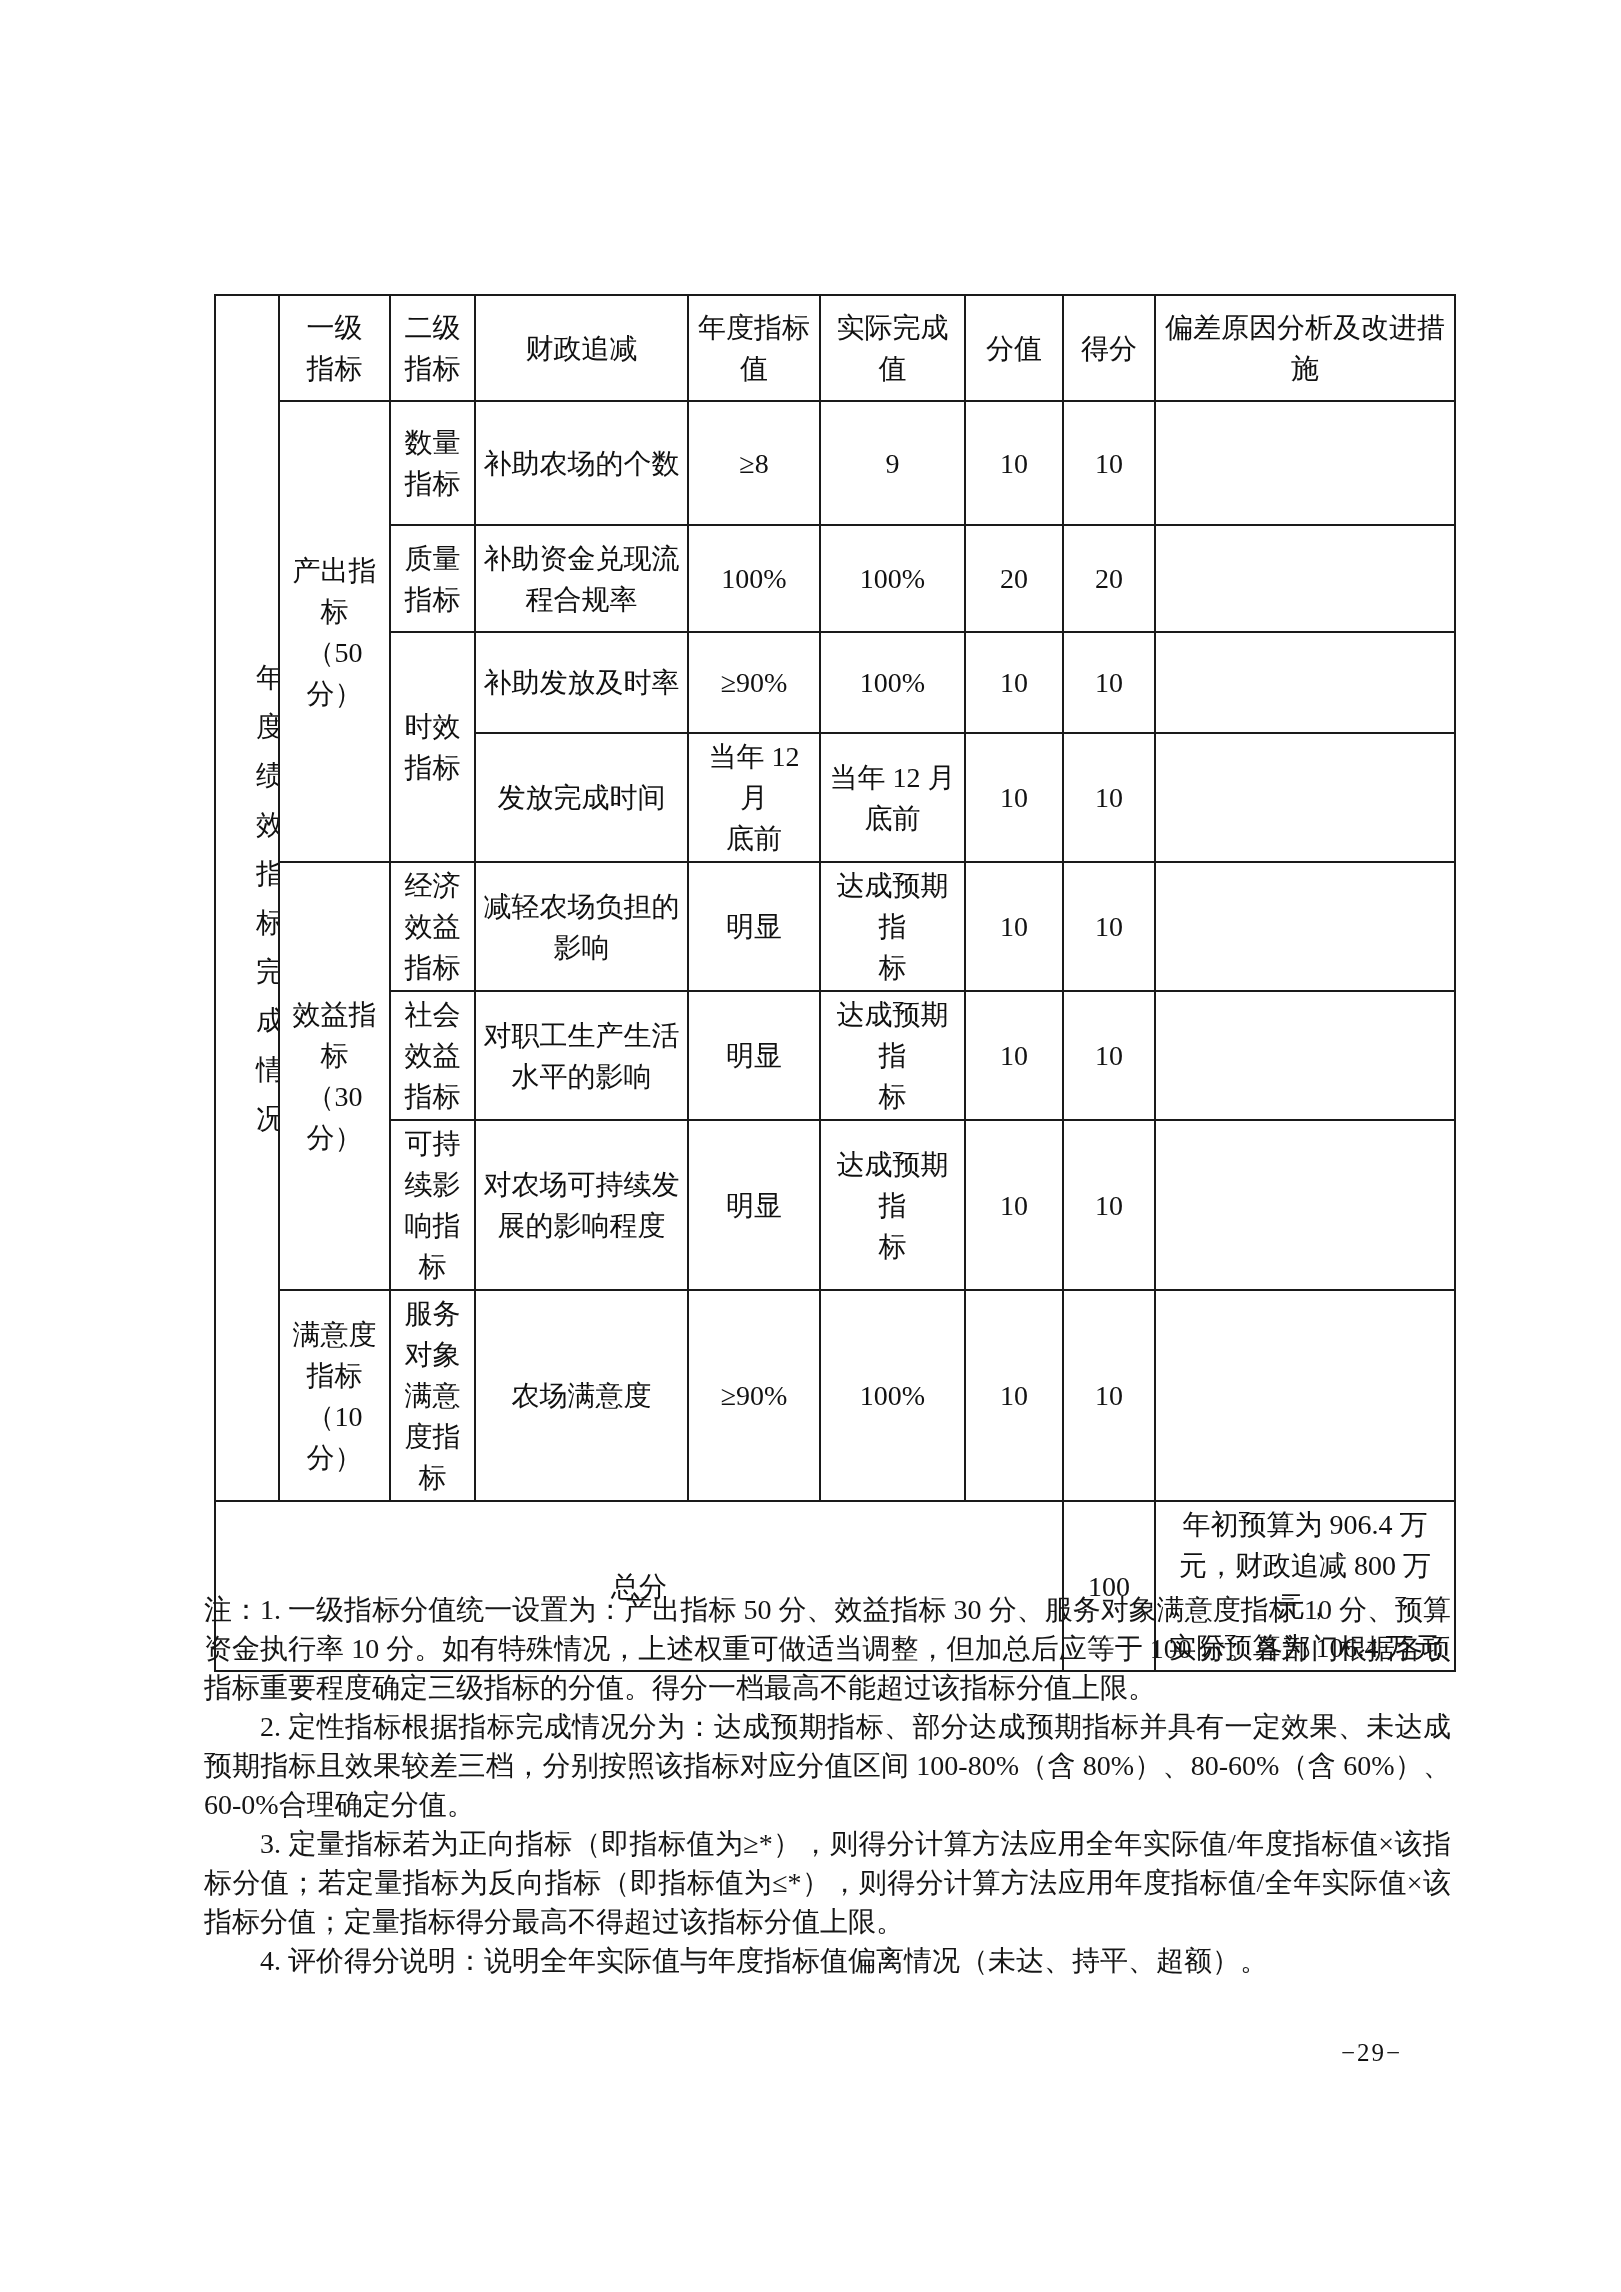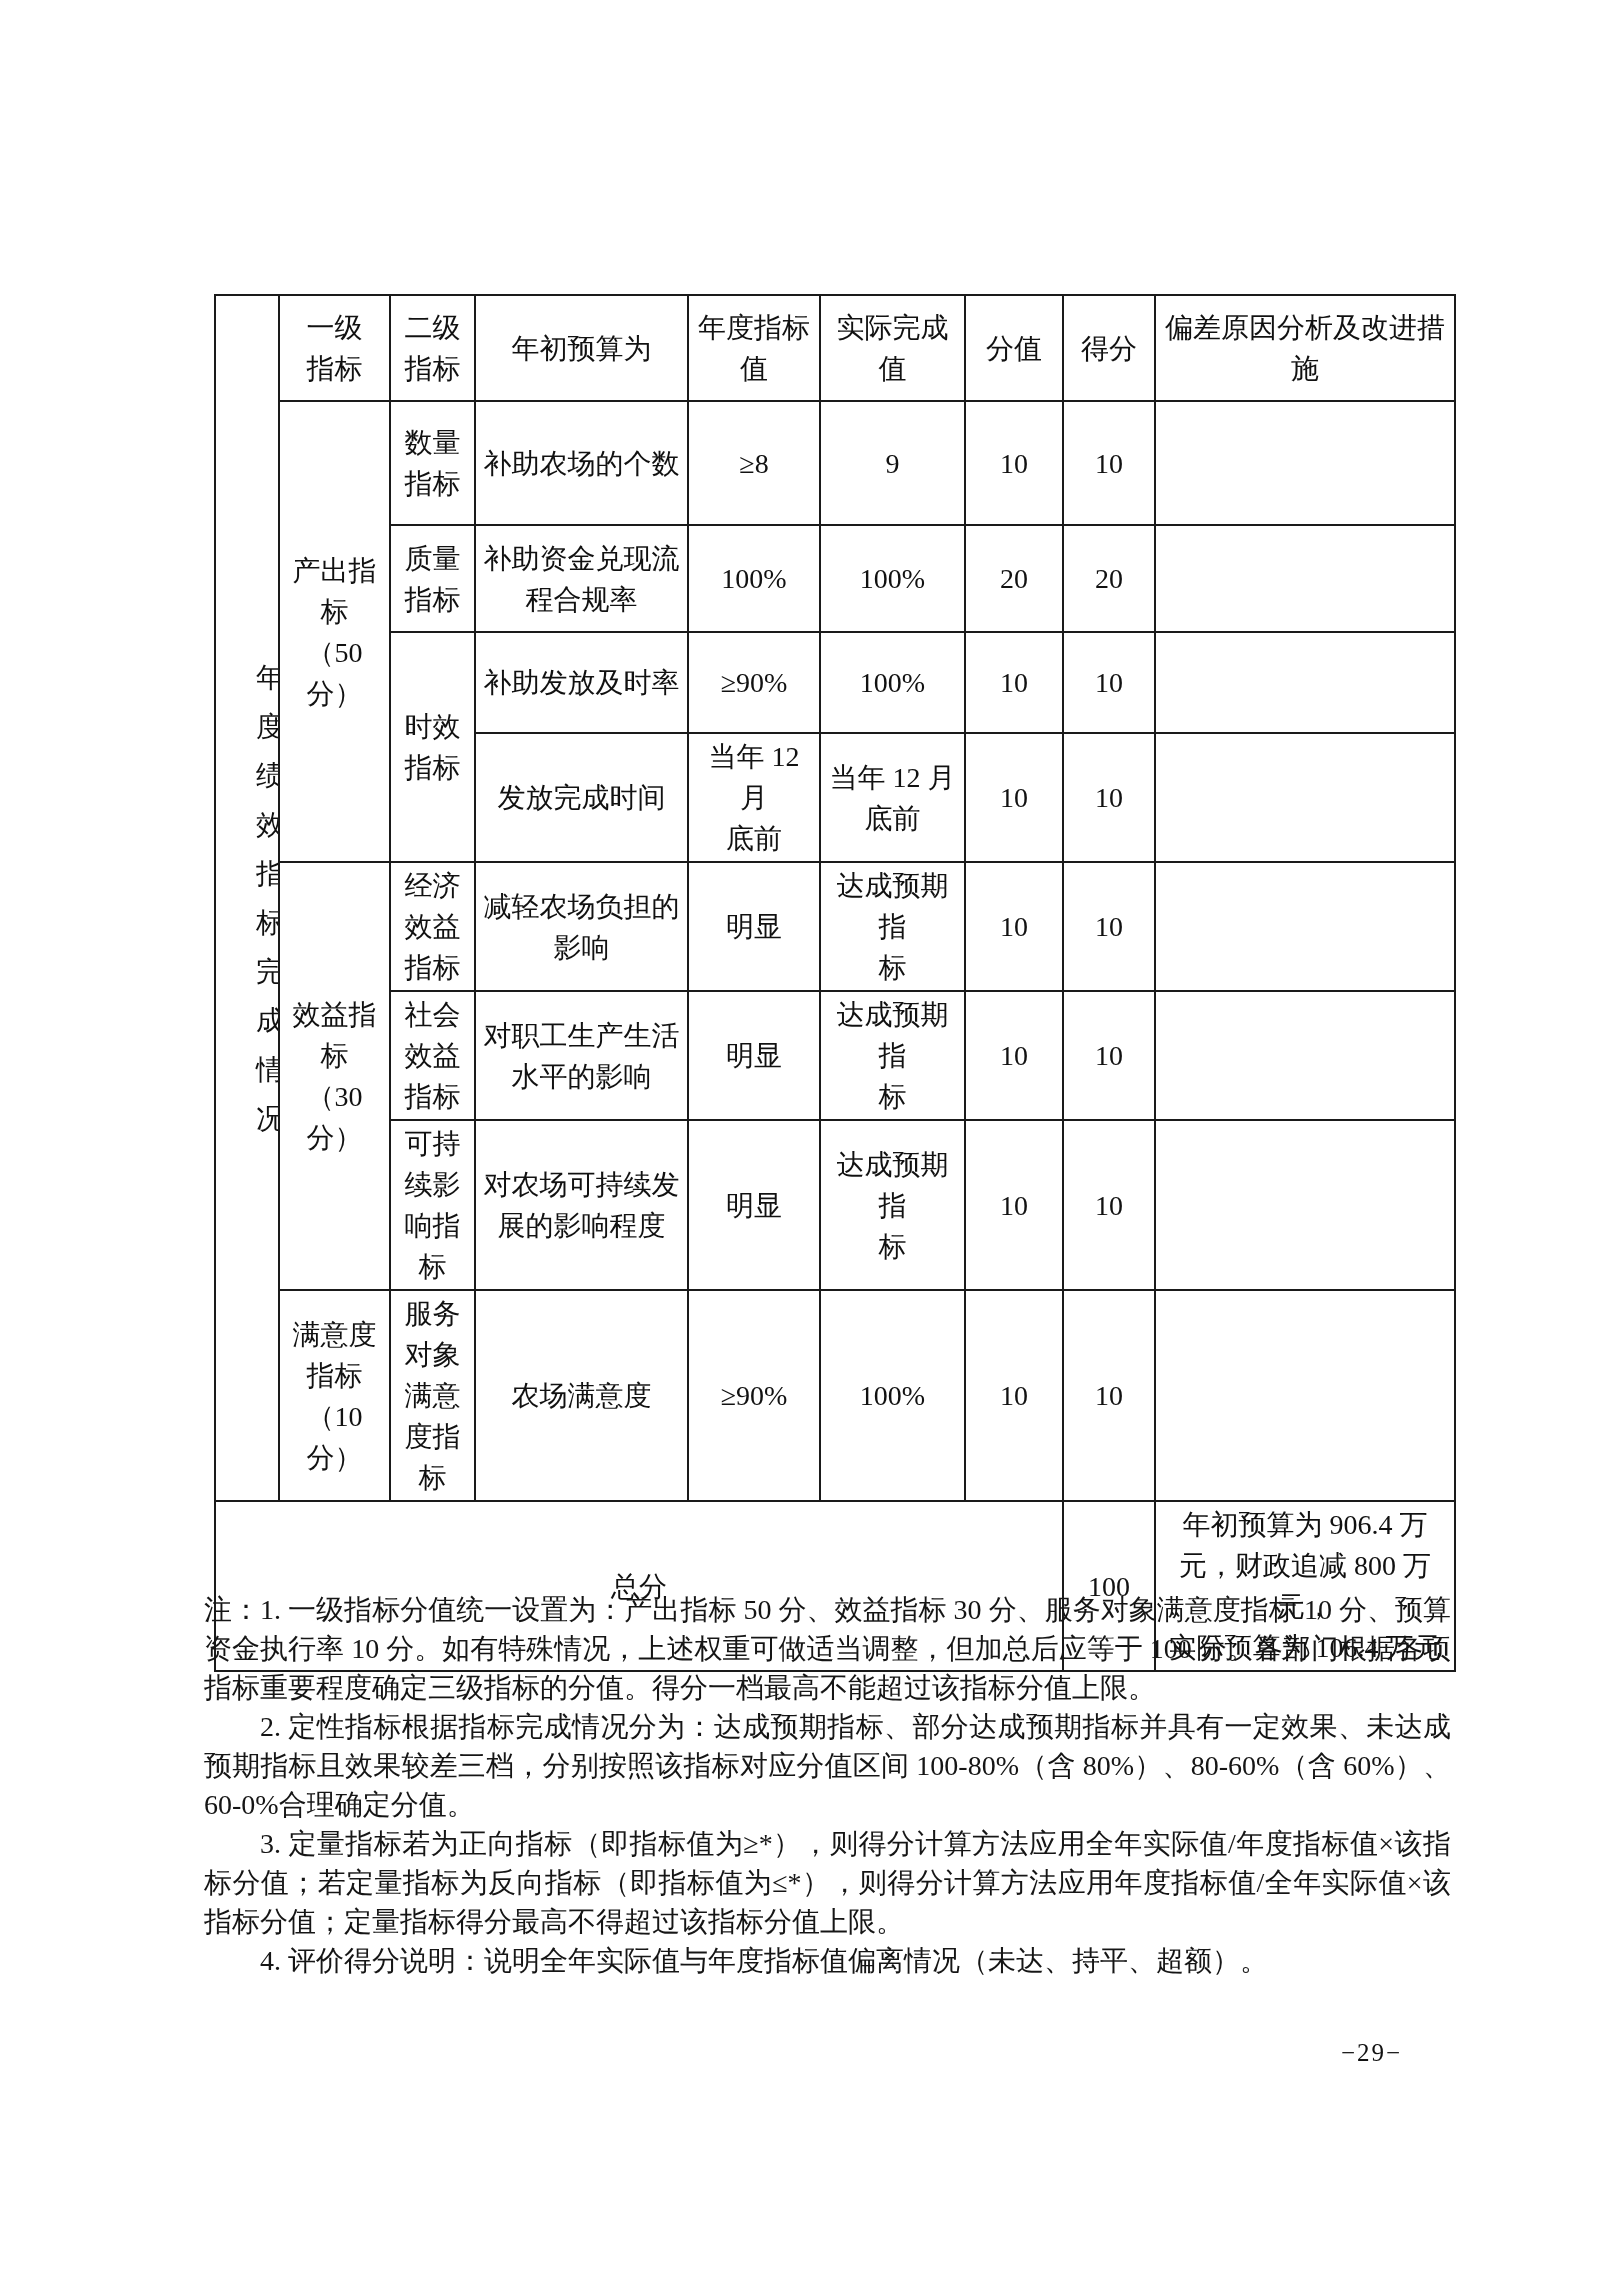--- a/index.html
+++ b/index.html
@@ -77,21 +77,21 @@
         <tr style="height:106px">
       <td class="vlabel" rowspan="9">年度
 绩效
 指标
 完成
 情况</td>
       <td>一级
 指标</td>
       <td>二级
 指标</td>
-      <td>年初预算为</td>
+      <td>财政追减</td>
       <td>年度指标
 值</td>
       <td>实际完成
 值</td>
       <td>分值</td>
       <td>得分</td>
       <td>偏差原因分析及改进措
 施</td>
     </tr>
 

